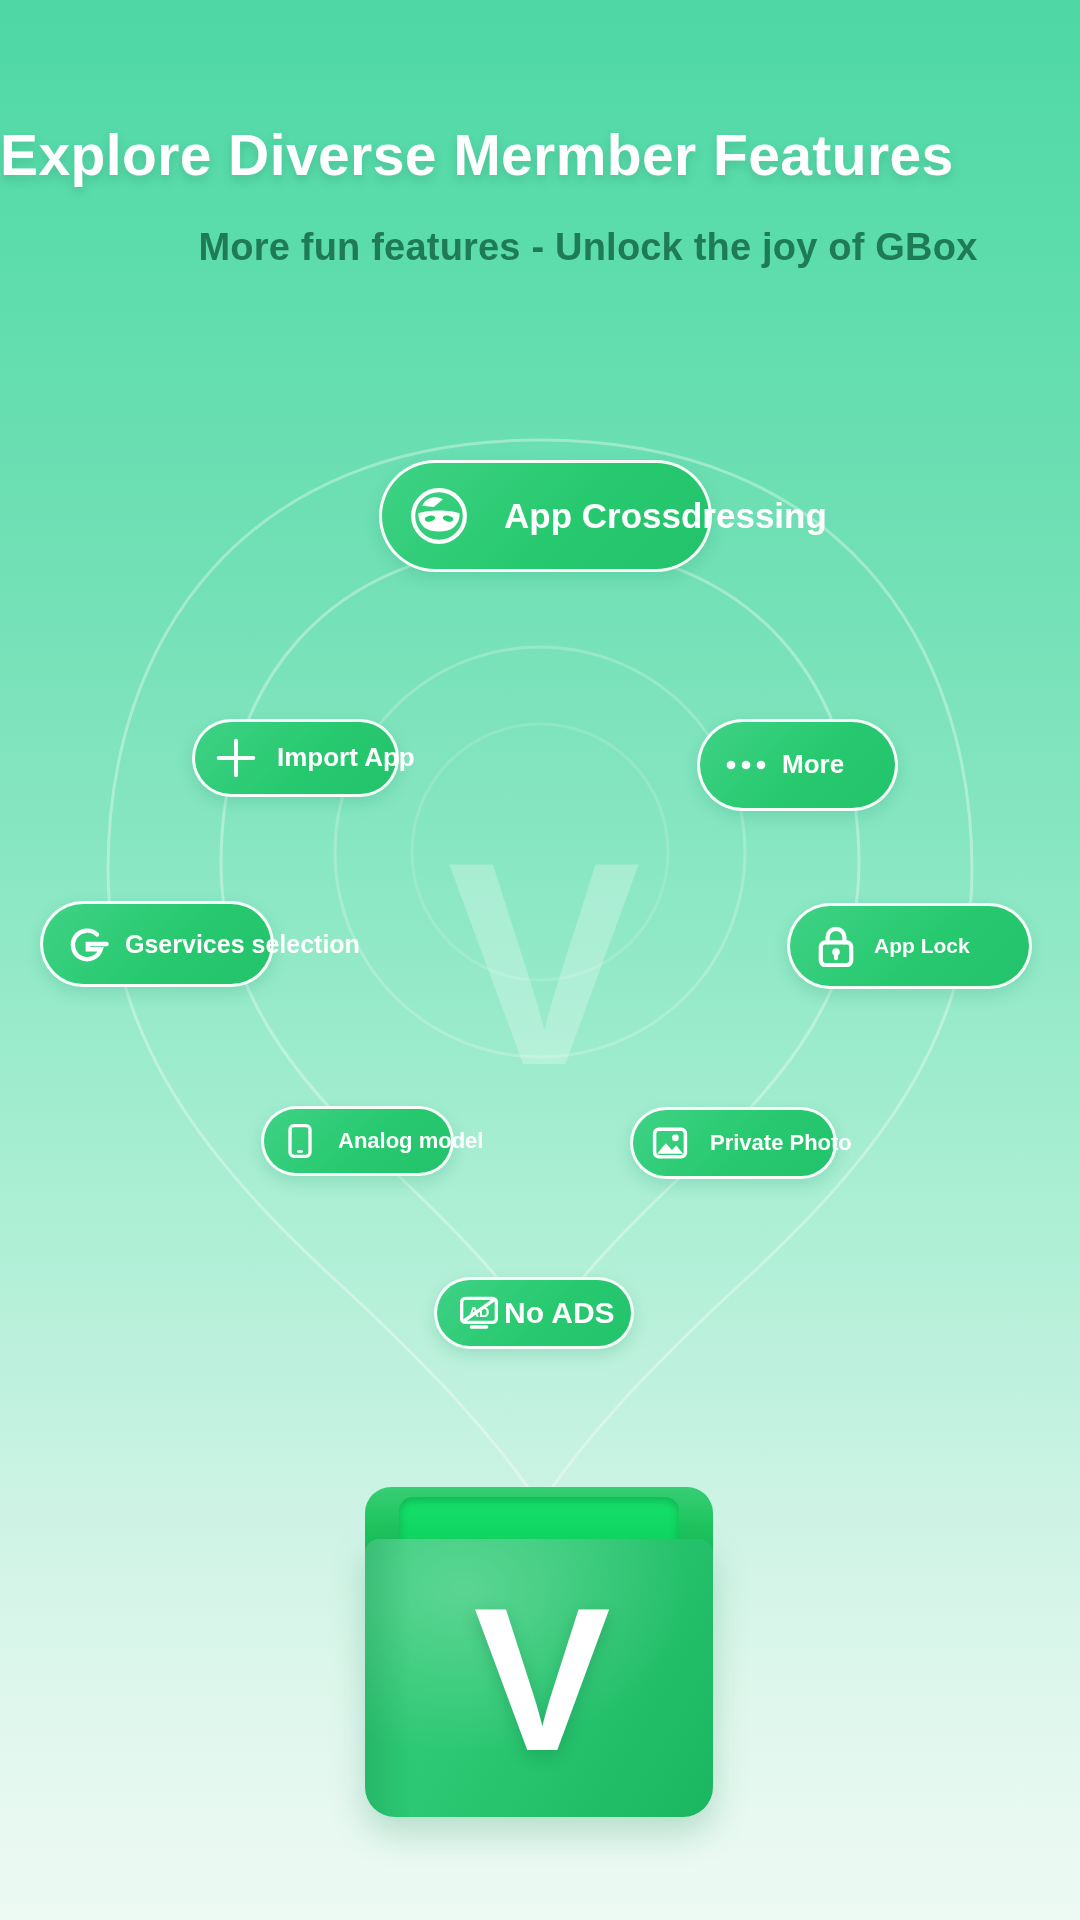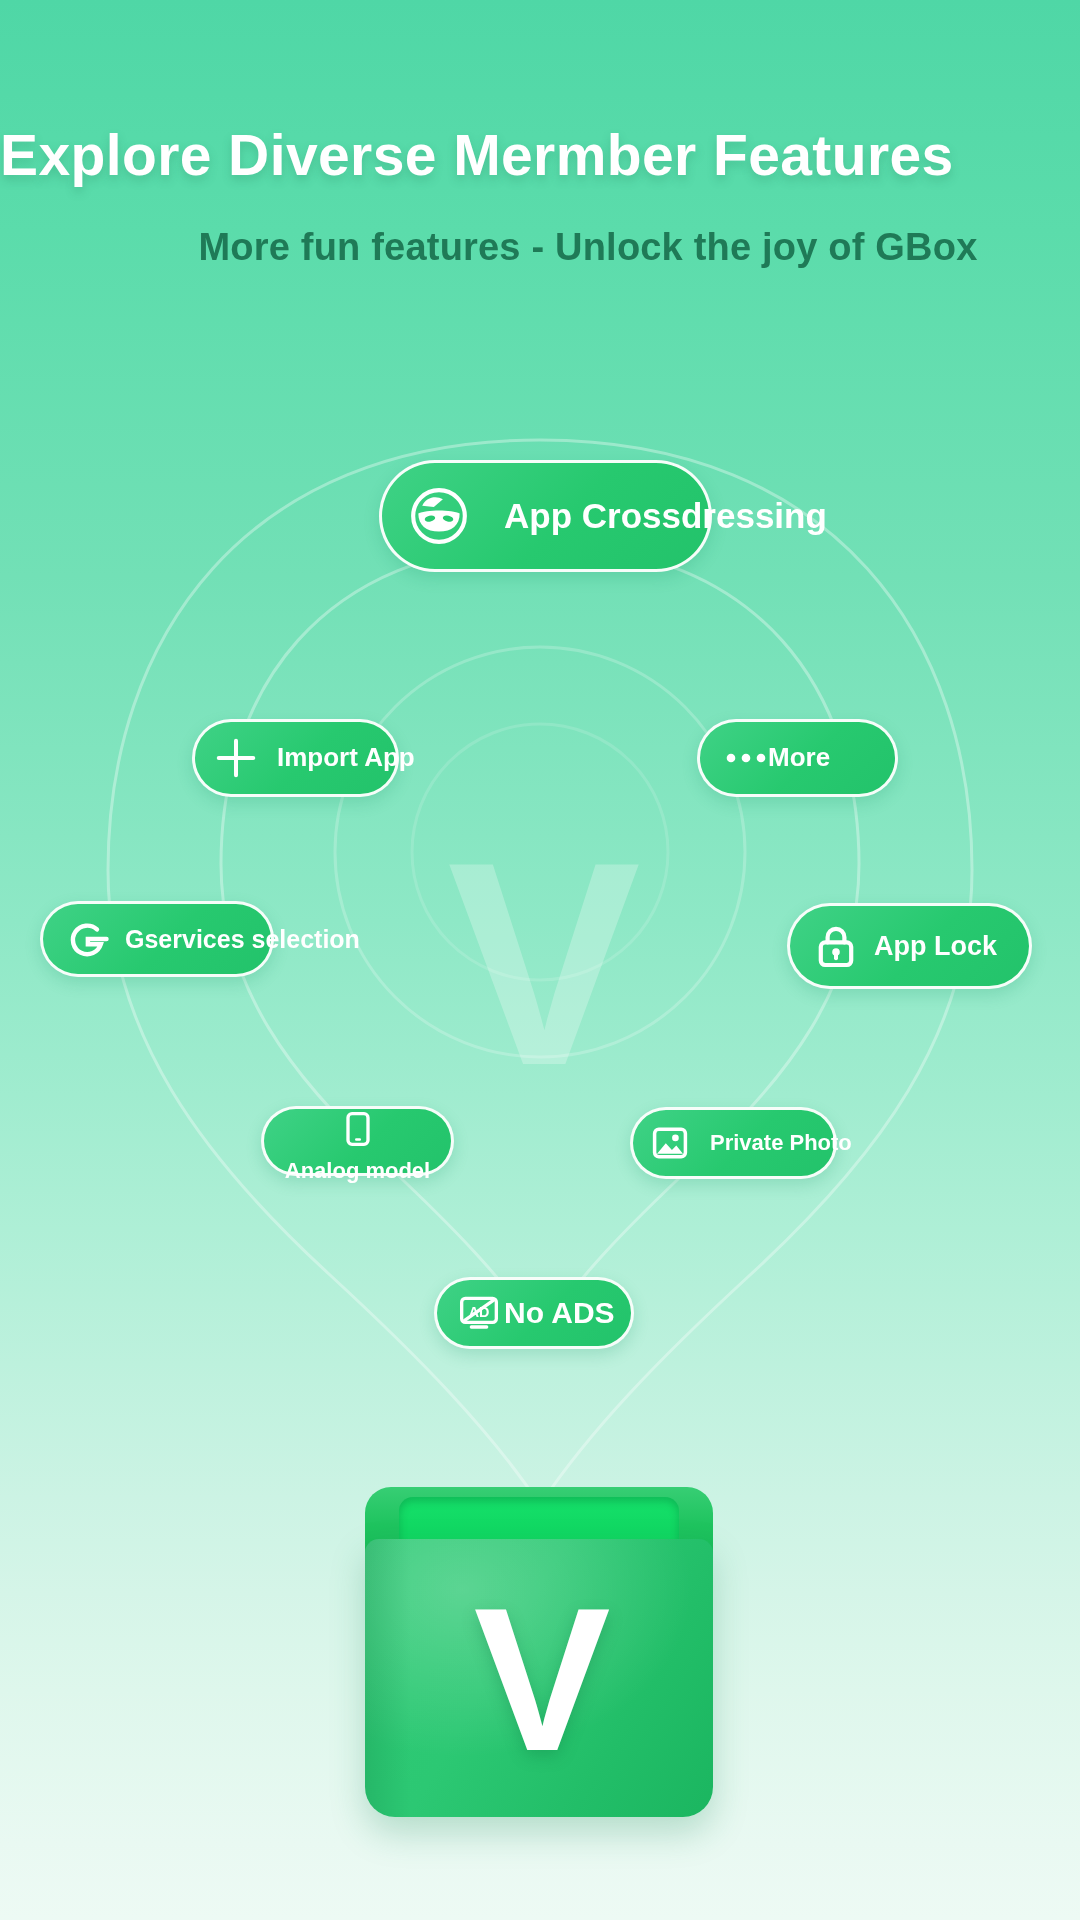--- a/index.html
+++ b/index.html
@@ -107,47 +107,47 @@
   #pill-import {
     left:192px; top:719px;
     width:207px; height:78px;
     padding:0 18px;
     gap:18px;
   }
   #pill-import .lbl { font-size:26px; }
 
   #pill-more {
     left:697px; top:719px;
-    width:201px; height:78px;
+    width:201px; height:92px;
     padding:0 24px;
+    gap:14px;
   }
   #pill-more .lbl { font-size:26px; }
 
   #pill-gservices {
     left:40px; top:901px;
-    width:234px; height:76px;
+    width:234px; height:86px;
     padding:0 18px;
     gap:12px;
   }
   #pill-gservices .lbl { font-size:25px; }
 
   #pill-applock {
     left:787px; top:903px;
     width:245px; height:86px;
     padding:0 22px;
     gap:14px;
   }
-  #pill-applock .lbl { font-size:27px; }
+  #pill-applock .lbl { font-size:21px; }
 
   #pill-analog {
     left:261px; top:1106px;
     width:193px; height:70px;
     padding:0 16px;
-    gap:10px;
-    flex-direction:column;
+    gap:18px;
   }
   #pill-analog .lbl { font-size:22px; }
 
   #pill-photo {
     left:630px; top:1107px;
     width:207px; height:72px;
     padding:0 16px;
     gap:19px;
   }
   #pill-photo .lbl { font-size:22px; }

